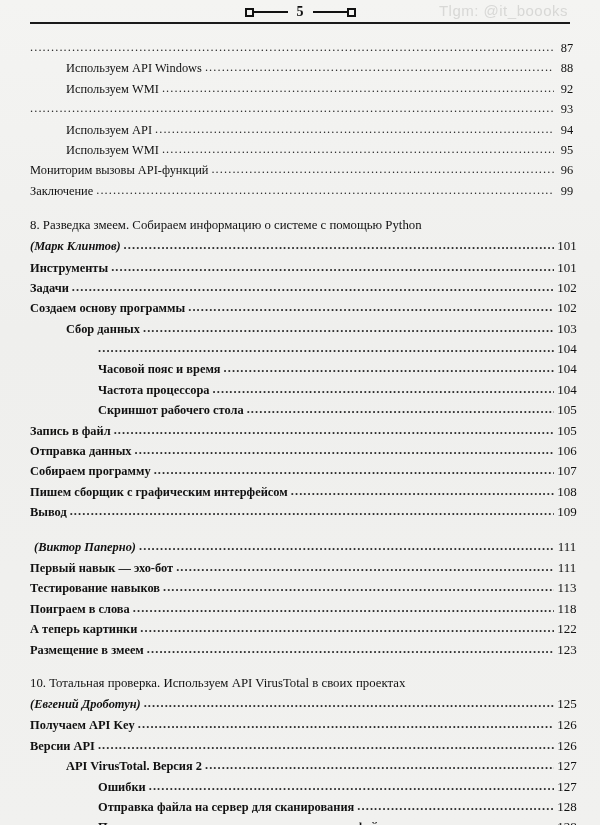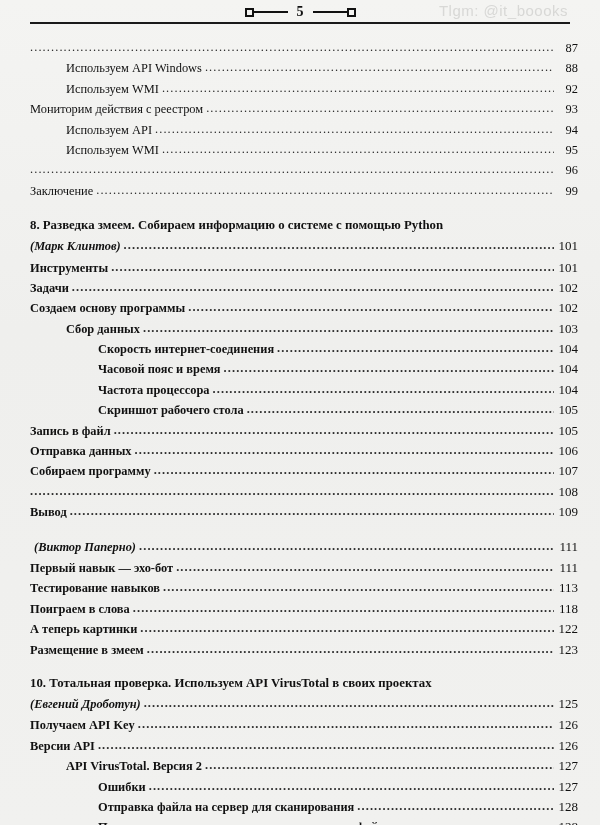--- a/index.html
+++ b/index.html
@@ -105,36 +105,36 @@
     white-space: nowrap;
     font-size: 12.4px;
     letter-spacing: 1.1px;
     color: #2b2b2b;
     position: relative;
     top: -1px;
   }
   .entry .pageno {
     flex: none;
     padding-left: 2px;
-    text-align: right;
+    text-align: center;
     min-width: 22px;
   }
 
   
   .lvl0 { padding-left: 0px; }
   .lvl1 { padding-left: 36px; }
   .lvl2 { padding-left: 68px; }
 
   
   .chapter {
     margin-top: 14px;
   }
   .chapter .chapter-title {
     font-size: 12.8px;
-    font-weight: bold;
+    font-weight: normal;
     line-height: 1.05;
     height: 20px;
     white-space: nowrap;
     overflow: hidden;
   }
   .chapter .entry {
     font-weight: bold;
   }
   .chapter .entry .author {
     font-style: italic;
@@ -181,35 +181,35 @@
           <span class="label">Используем API Windows</span>
           <span class="leader">................................................................................................................................................................</span>
           <span class="pageno">88</span>
         </div>
         <div class="entry lvl1">
           <span class="label">Используем WMI</span>
           <span class="leader">................................................................................................................................................................</span>
           <span class="pageno">92</span>
         </div>
         <div class="entry lvl0">
-          <span class="label">Мониторим действия с реестром</span>
           <span class="leader">................................................................................................................................................................</span>
           <span class="pageno">93</span>
         </div>
         <div class="entry lvl1">
           <span class="label">Используем API</span>
           <span class="leader">................................................................................................................................................................</span>
           <span class="pageno">94</span>
         </div>
         <div class="entry lvl1">
           <span class="label">Используем WMI</span>
           <span class="leader">................................................................................................................................................................</span>
           <span class="pageno">95</span>
         </div>
         <div class="entry lvl0">
+          <span class="label">Мониторим вызовы API-функций</span>
           <span class="leader">................................................................................................................................................................</span>
           <span class="pageno">96</span>
         </div>
         <div class="entry lvl0">
           <span class="label">Заключение</span>
           <span class="leader">................................................................................................................................................................</span>
           <span class="pageno">99</span>
         </div>
       </div>
     <div id="chapters">
@@ -237,21 +237,20 @@
               <span class="label">Создаем основу программы</span>
               <span class="leader">................................................................................................................................................................</span>
               <span class="pageno">102</span>
             </div>
             <div class="entry lvl1">
               <span class="label">Сбор данных</span>
               <span class="leader">................................................................................................................................................................</span>
               <span class="pageno">103</span>
             </div>
             <div class="entry lvl2">
-              <span class="label">Скорость интернет-соединения</span>
               <span class="leader">................................................................................................................................................................</span>
               <span class="pageno">104</span>
             </div>
             <div class="entry lvl2">
               <span class="label">Часовой пояс и время</span>
               <span class="leader">................................................................................................................................................................</span>
               <span class="pageno">104</span>
             </div>
             <div class="entry lvl2">
               <span class="label">Частота процессора</span>
@@ -272,20 +271,21 @@
               <span class="label">Отправка данных</span>
               <span class="leader">................................................................................................................................................................</span>
               <span class="pageno">106</span>
             </div>
             <div class="entry lvl0">
               <span class="label">Собираем программу</span>
               <span class="leader">................................................................................................................................................................</span>
               <span class="pageno">107</span>
             </div>
             <div class="entry lvl0">
+              <span class="label">Пишем сборщик с графическим интерфейсом</span>
               <span class="leader">................................................................................................................................................................</span>
               <span class="pageno">108</span>
             </div>
             <div class="entry lvl0">
               <span class="label">Вывод</span>
               <span class="leader">................................................................................................................................................................</span>
               <span class="pageno">109</span>
             </div>
           </div>
         </div>

